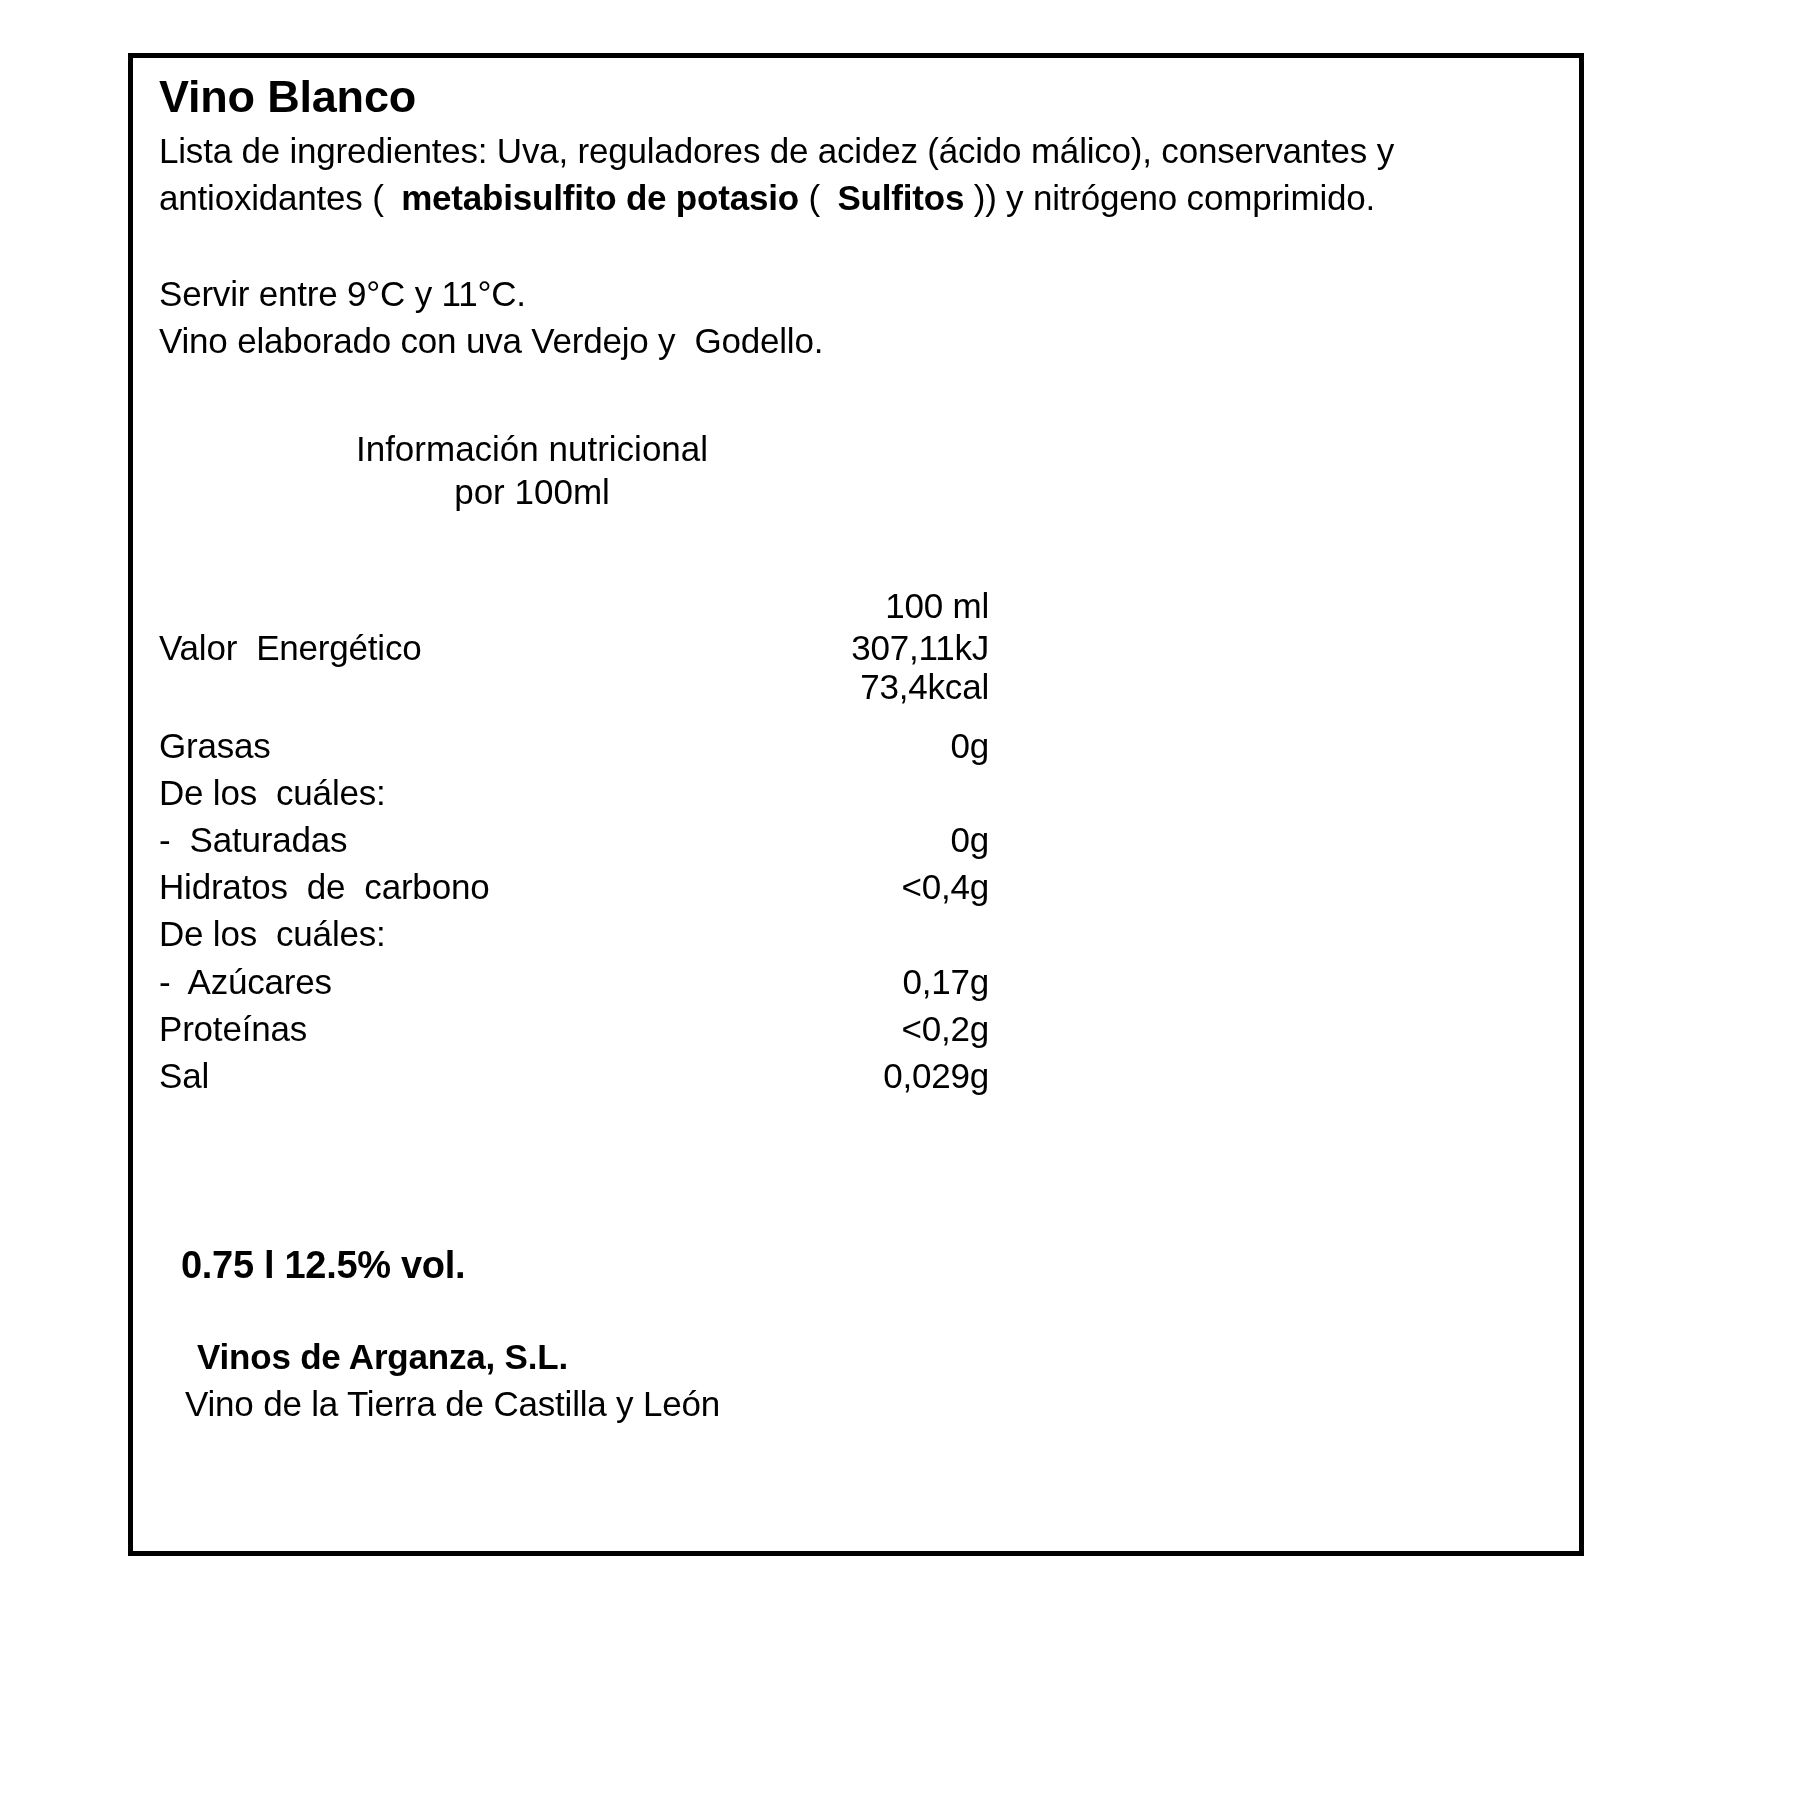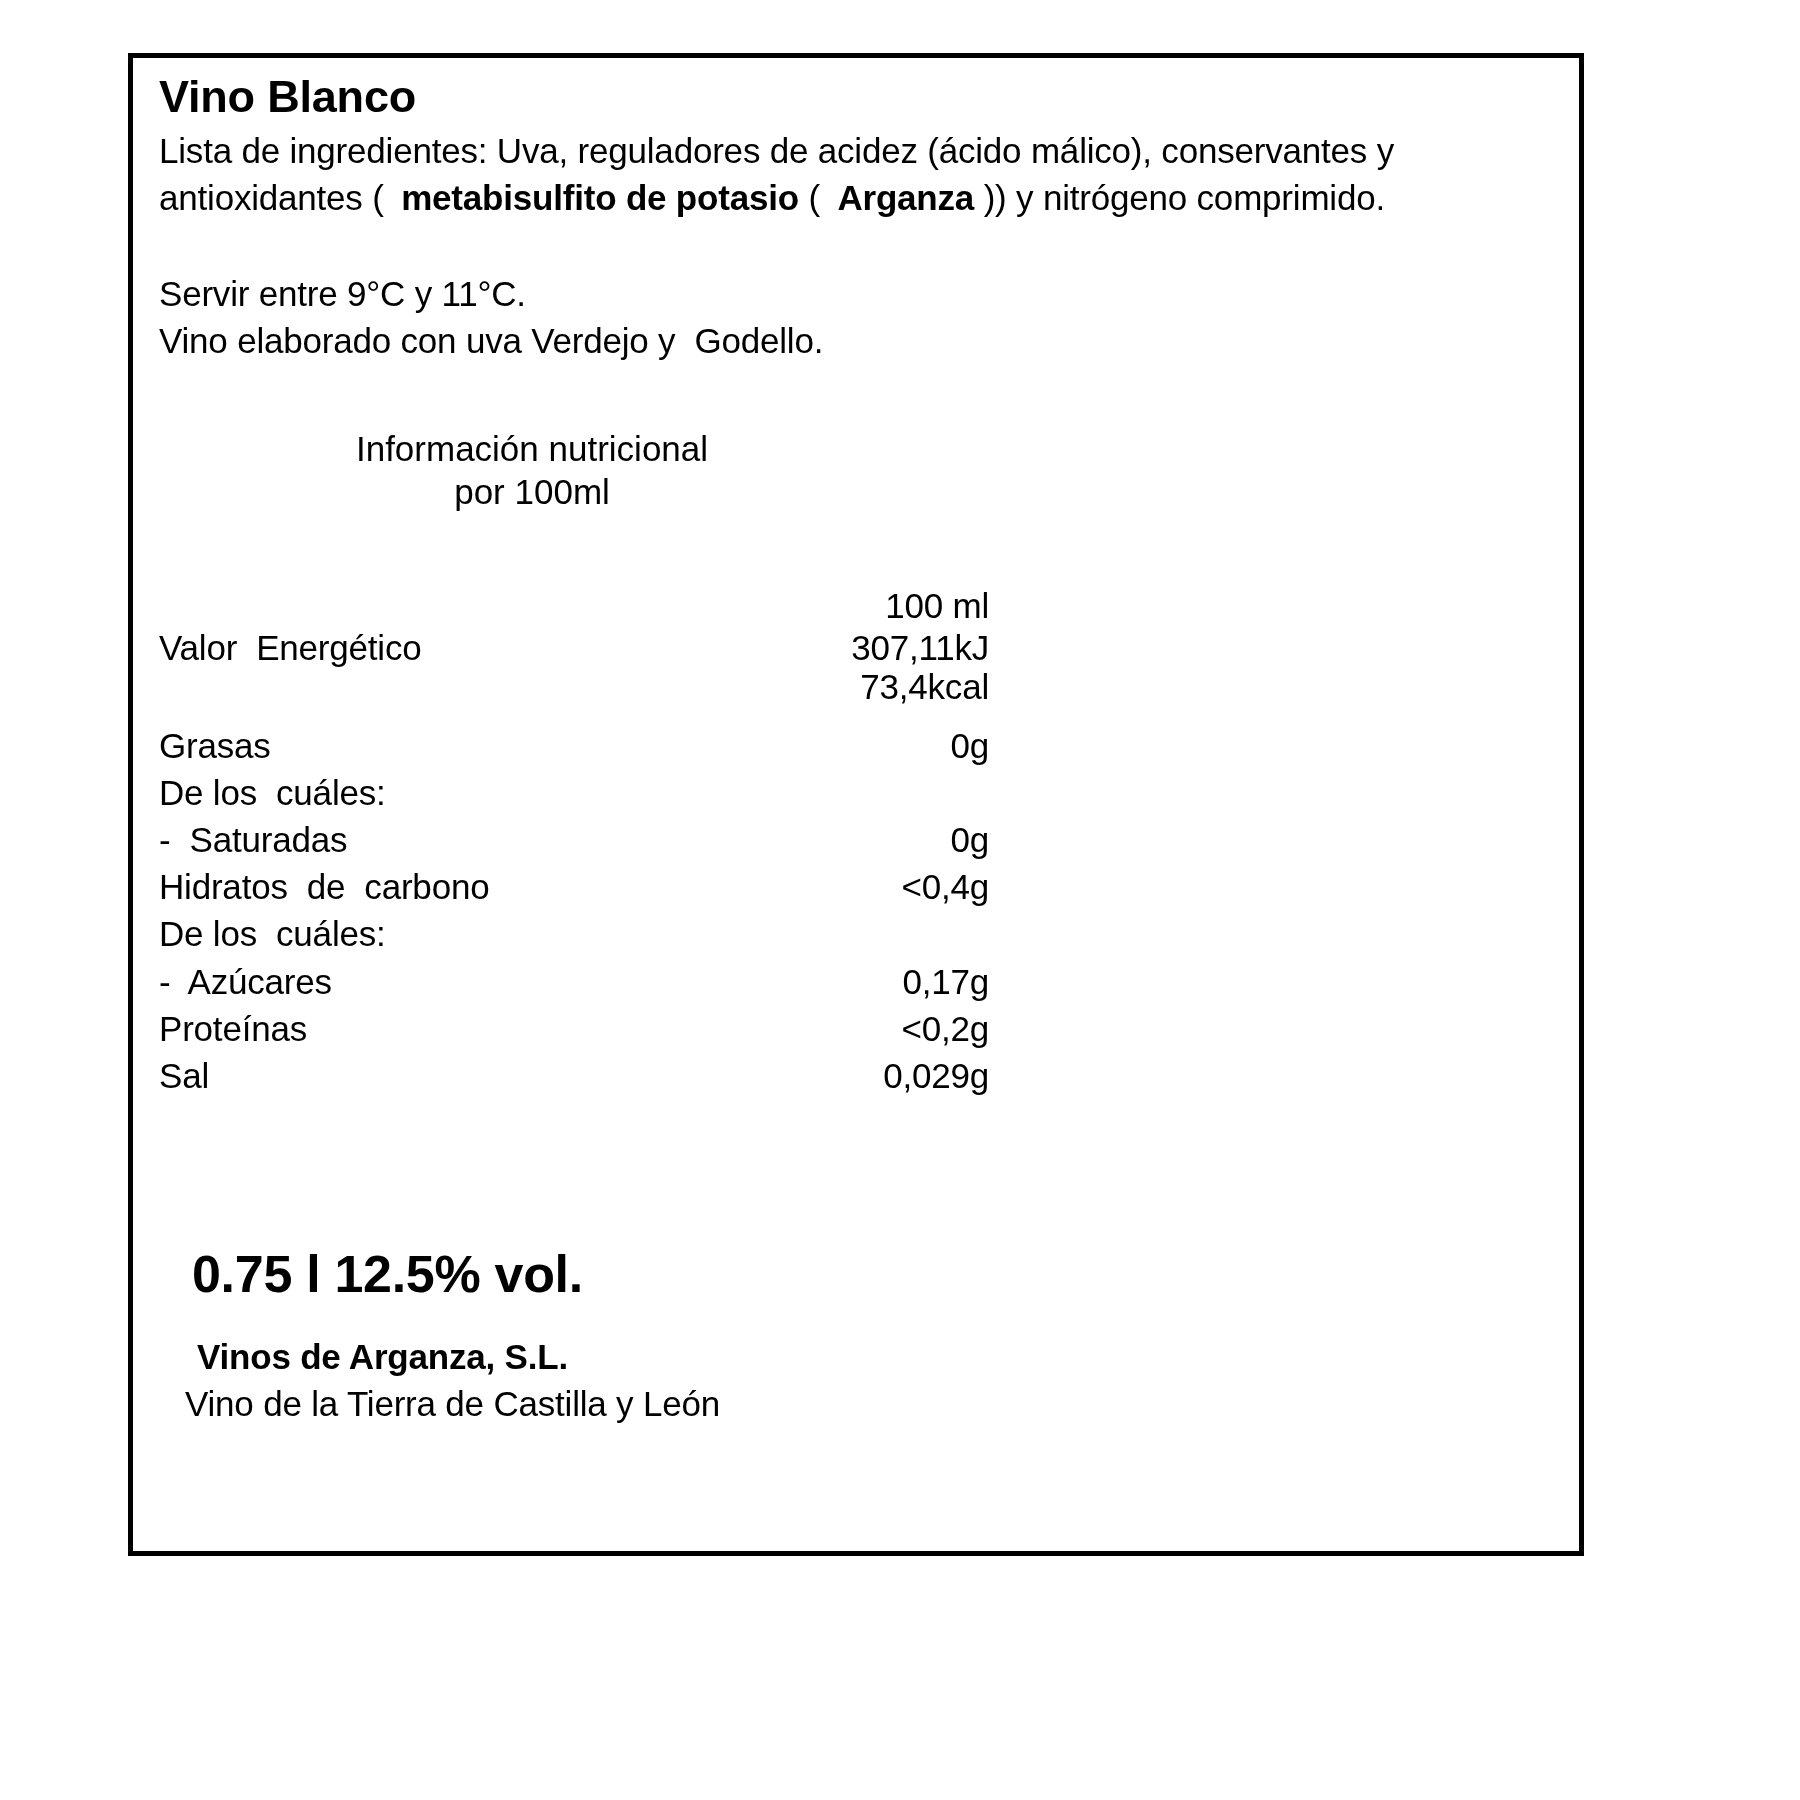--- a/index.html
+++ b/index.html
@@ -109,23 +109,23 @@
   tr.row-gap td { padding-top: 19px; }
   tr.row-tight td { padding-top: 8px; }
   tr.row-serving td { padding-bottom: 3px; }
 
   .indent-1 { padding-left: 22px; }
   .indent-2 { padding-left: 14px; }
 
   
   .volume-line {
     position: absolute;
-    left: 33px;
+    left: 22px;
     top: 1172px;
-    font-size: 52px;
+    font-size: 38px;
     font-weight: bold;
     letter-spacing: -0.3px;
   }
 
   
   .producer-block {
     position: absolute;
     left: 26px;
     top: 1262px;
     font-size: 35px;
@@ -139,21 +139,21 @@
 </style>
 </head>
 <body>
 
 <div class="label-page">
   <div class="label-frame">
     <div class="frame-inner">
 
       <div class="product-title">Vino Blanco</div>
 
-      <div class="ingredients"><span>Lista de ingredientes: Uva, reguladores de acidez (ácido málico), conservantes y antioxidantes ( </span><b>metabisulfito de potasio</b><span> ( </span><b>Arganza</b><span> )) y nitrógeno comprimido.</span></div>
+      <div class="ingredients"><span>Lista de ingredientes: Uva, reguladores de acidez (ácido málico), conservantes y antioxidantes ( </span><b>metabisulfito de potasio</b><span> ( </span><b>Sulfitos</b><span> )) y nitrógeno comprimido.</span></div>
 
       <div class="serving-block">
         <div class="line">Servir entre 9°C y 11°C.</div>
         <div class="line">Vino elaborado con uva Verdejo y  Godello.</div>
       </div>
 
       <div class="nutrition-heading">
         <div>Información nutricional</div>
         <div>por 100ml</div>
       </div>

